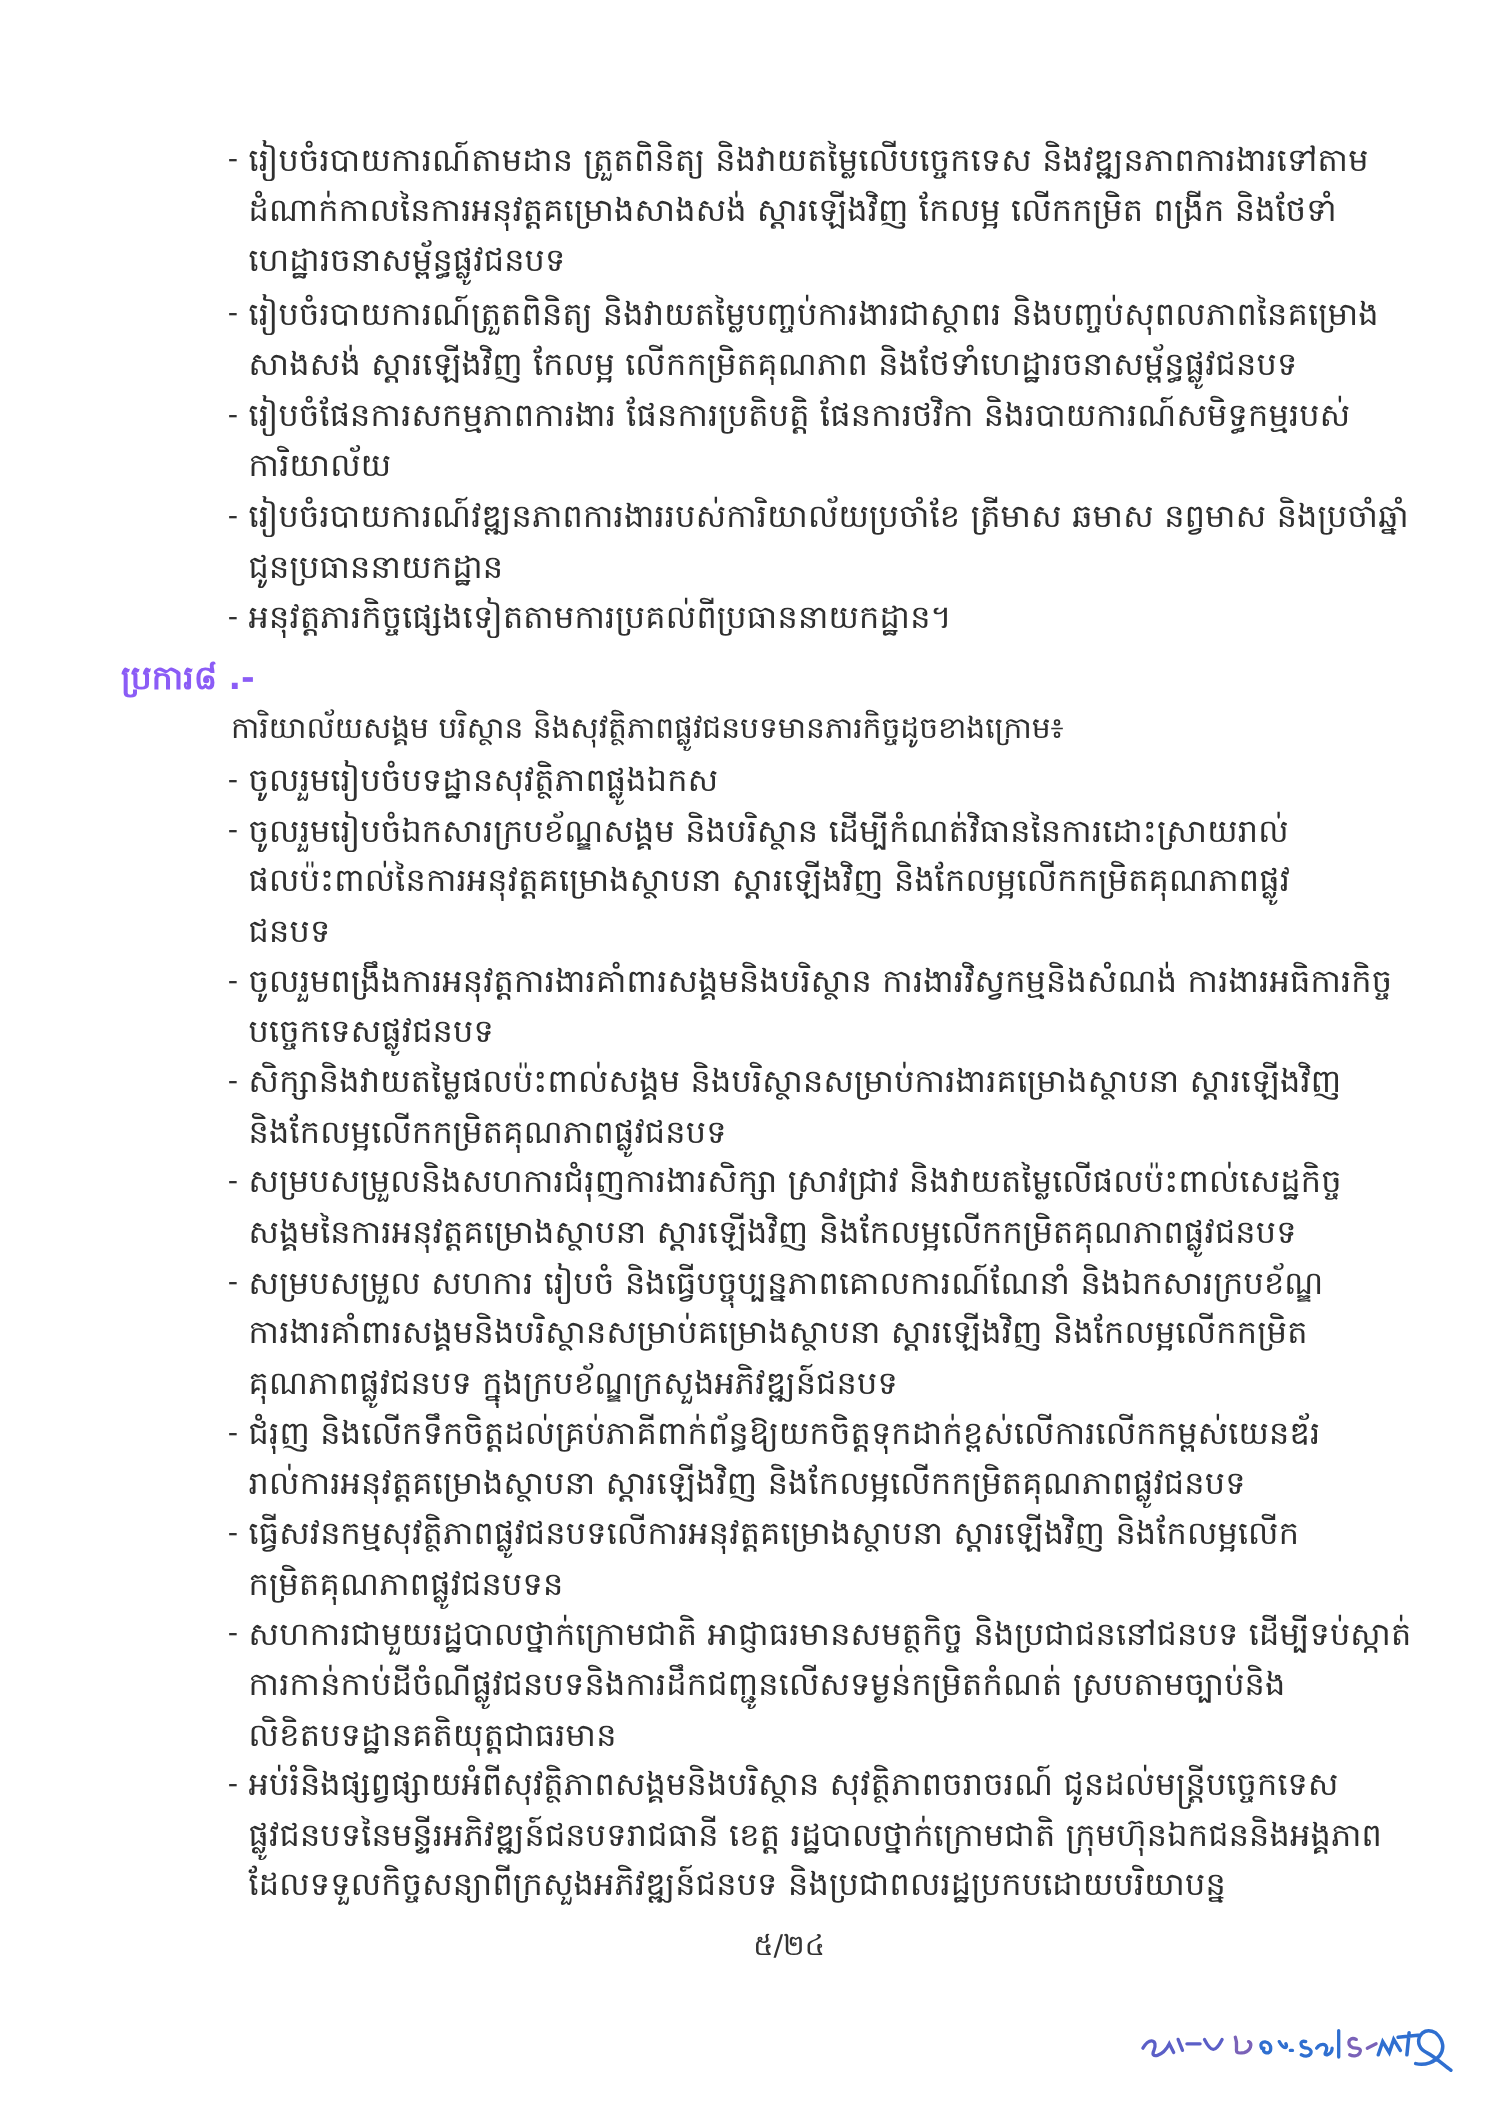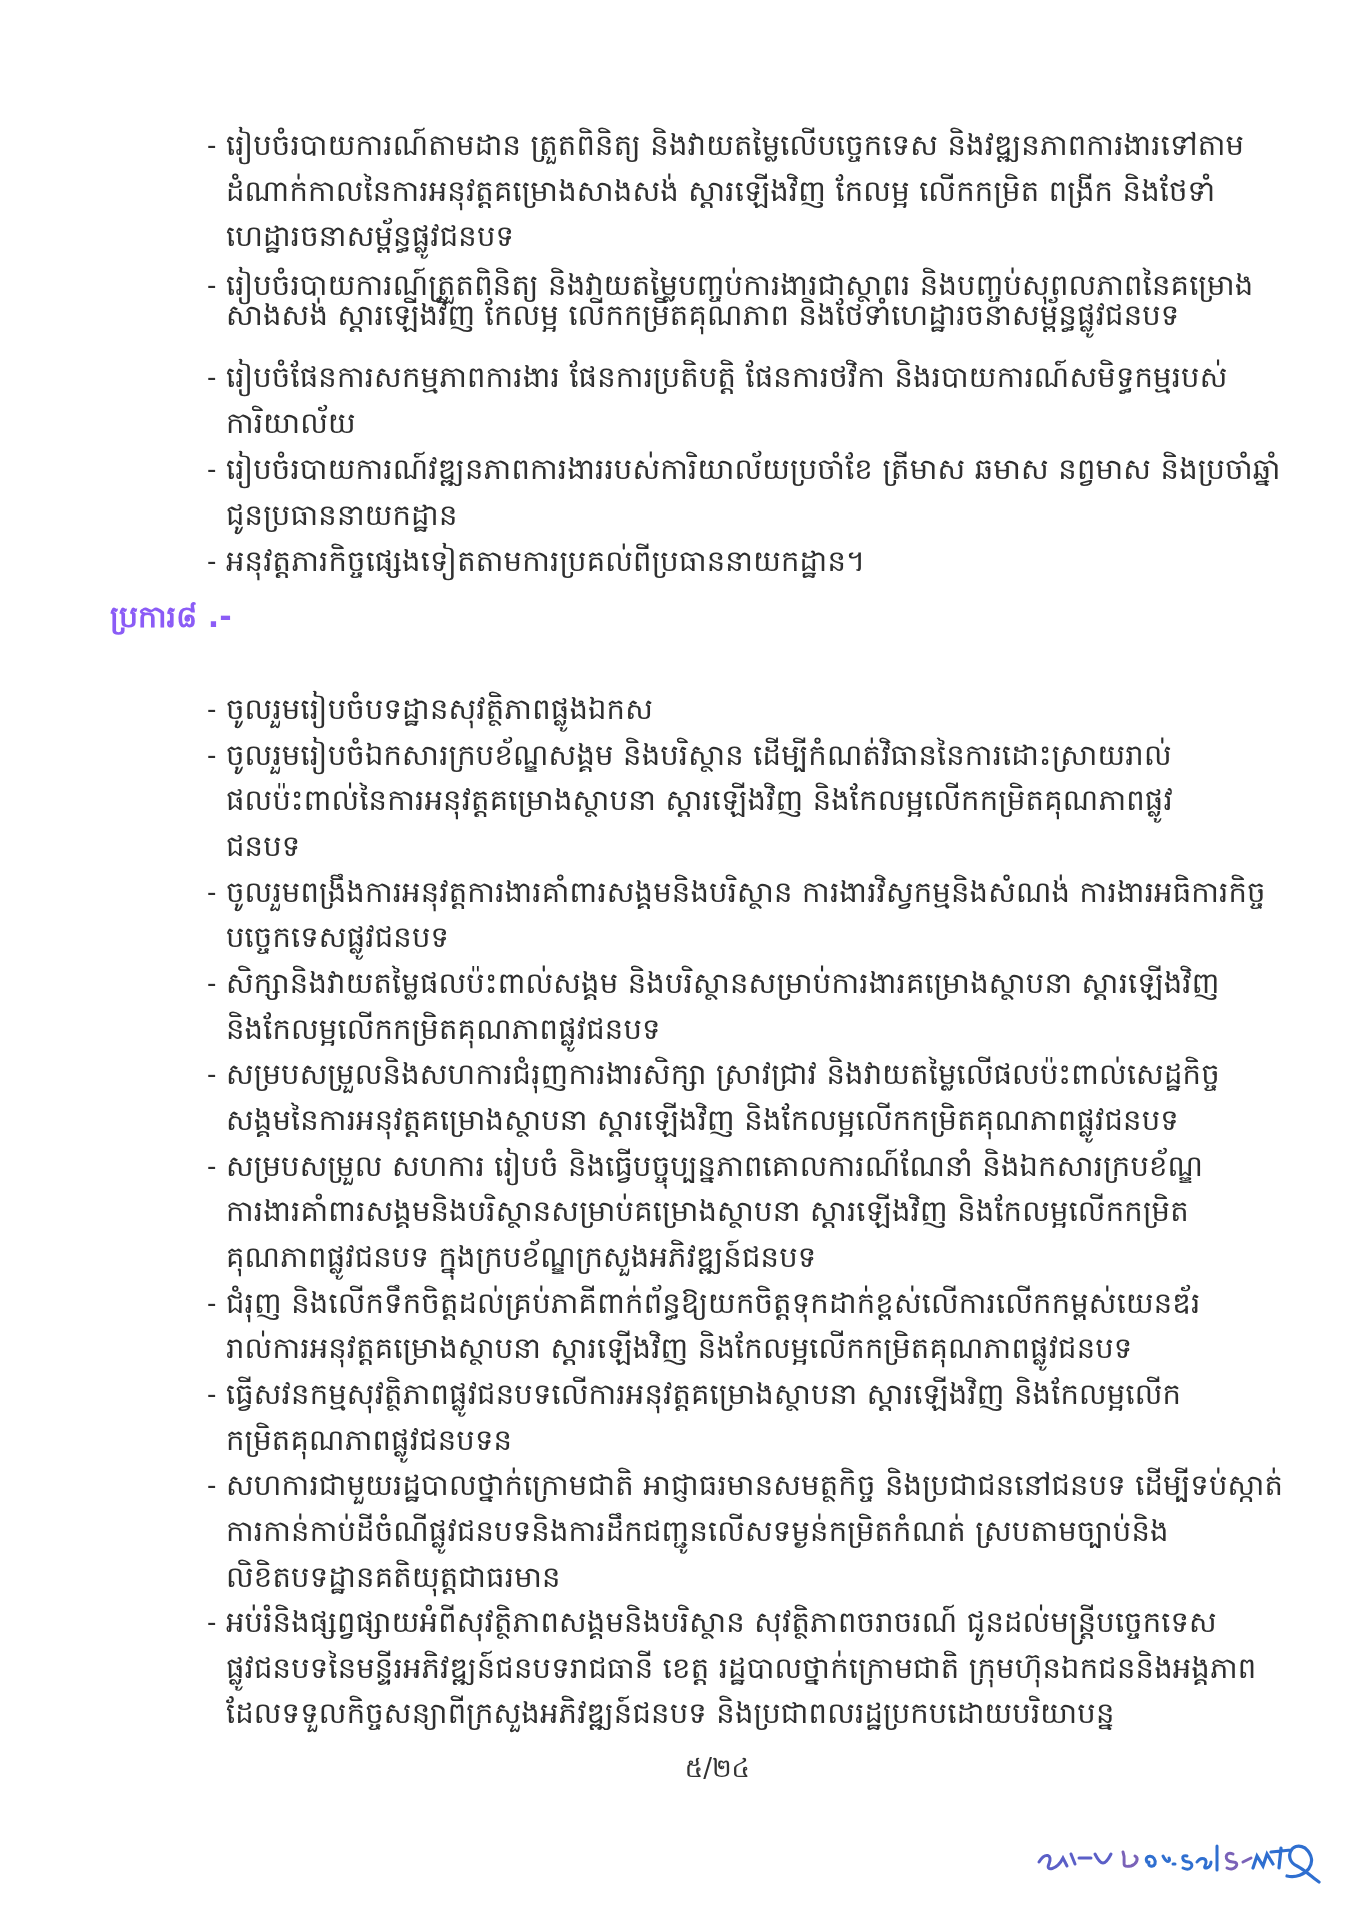--- a/index.html
+++ b/index.html
@@ -23,35 +23,36 @@
 
   <div class="block">
 
     <span class="dash" style="top:122px">-</span>
     <span class="line li-text" style="top:122px">រៀបចំរបាយការណ៍តាមដាន ត្រួតពិនិត្យ និងវាយតម្លៃលើបច្ចេកទេស និងវឌ្ឍនភាពការងារទៅតាម</span>
     <span class="line cont" style="top:168px">ដំណាក់កាលនៃការអនុវត្តគម្រោងសាងសង់ ស្តារឡើងវិញ កែលម្អ លើកកម្រិត ពង្រីក និងថែទាំ</span>
     <span class="line cont" style="top:213px">ហេដ្ឋារចនាសម្ព័ន្ធផ្លូវជនបទ</span>
 
     <span class="dash" style="top:262px">-</span>
     <span class="line li-text" style="top:262px">រៀបចំរបាយការណ៍ត្រួតពិនិត្យ និងវាយតម្លៃបញ្ចប់ការងារជាស្ថាពរ និងបញ្ចប់សុពលភាពនៃគម្រោង</span>
-    <span class="line cont" style="top:292px">សាងសង់ ស្តារឡើងវិញ កែលម្អ លើកកម្រិតគុណភាព និងថែទាំហេដ្ឋារចនាសម្ព័ន្ធផ្លូវជនបទ</span>
+    <span class="line cont" style="top:308px">សាងសង់ ស្តារឡើងវិញ កែលម្អ លើកកម្រិតគុណភាព និងថែទាំហេដ្ឋារចនាសម្ព័ន្ធផ្លូវជនបទ</span>
 
     <span class="dash" style="top:354px">-</span>
     <span class="line li-text" style="top:354px">រៀបចំផែនការសកម្មភាពការងារ ផែនការប្រតិបត្តិ ផែនការថវិកា និងរបាយការណ៍សមិទ្ធកម្មរបស់</span>
     <span class="line cont" style="top:400px">ការិយាល័យ</span>
 
     <span class="dash" style="top:446px">-</span>
     <span class="line li-text" style="top:446px">រៀបចំរបាយការណ៍វឌ្ឍនភាពការងាររបស់ការិយាល័យប្រចាំខែ ត្រីមាស ឆមាស នព្វមាស និងប្រចាំឆ្នាំ</span>
     <span class="line cont" style="top:492px">ជូនប្រធាននាយកដ្ឋាន</span>
 
     <span class="dash" style="top:538px">-</span>
     <span class="line li-text" style="top:538px">អនុវត្តភារកិច្ចផ្សេងទៀតតាមការប្រគល់ពីប្រធាននាយកដ្ឋាន។</span>
   </div>
 
   <div class="heading">ប្រការ៨ .-</div>
+  <div class="intro">ការិយាល័យសង្គម បរិស្ថាន និងសុវត្ថិភាពផ្លូវជនបទមានភារកិច្ចដូចខាងក្រោម៖</div>
 
   <div class="block">
 
     <span class="dash" style="top:686px">-</span>
     <span class="line li-text" style="top:686px">ចូលរួមរៀបចំបទដ្ឋានសុវត្ថិភាពផ្លូងឯកស</span>
 
     <span class="dash" style="top:732px">-</span>
     <span class="line li-text" style="top:732px">ចូលរួមរៀបចំឯកសារក្របខ័ណ្ឌសង្គម និងបរិស្ថាន ដើម្បីកំណត់វិធាននៃការដោះស្រាយរាល់</span>
     <span class="line cont" style="top:777px">ផលប៉ះពាល់នៃការអនុវត្តគម្រោងស្ថាបនា ស្តារឡើងវិញ និងកែលម្អលើកកម្រិតគុណភាពផ្លូវ</span>
     <span class="line cont" style="top:823px">ជនបទ</span>

